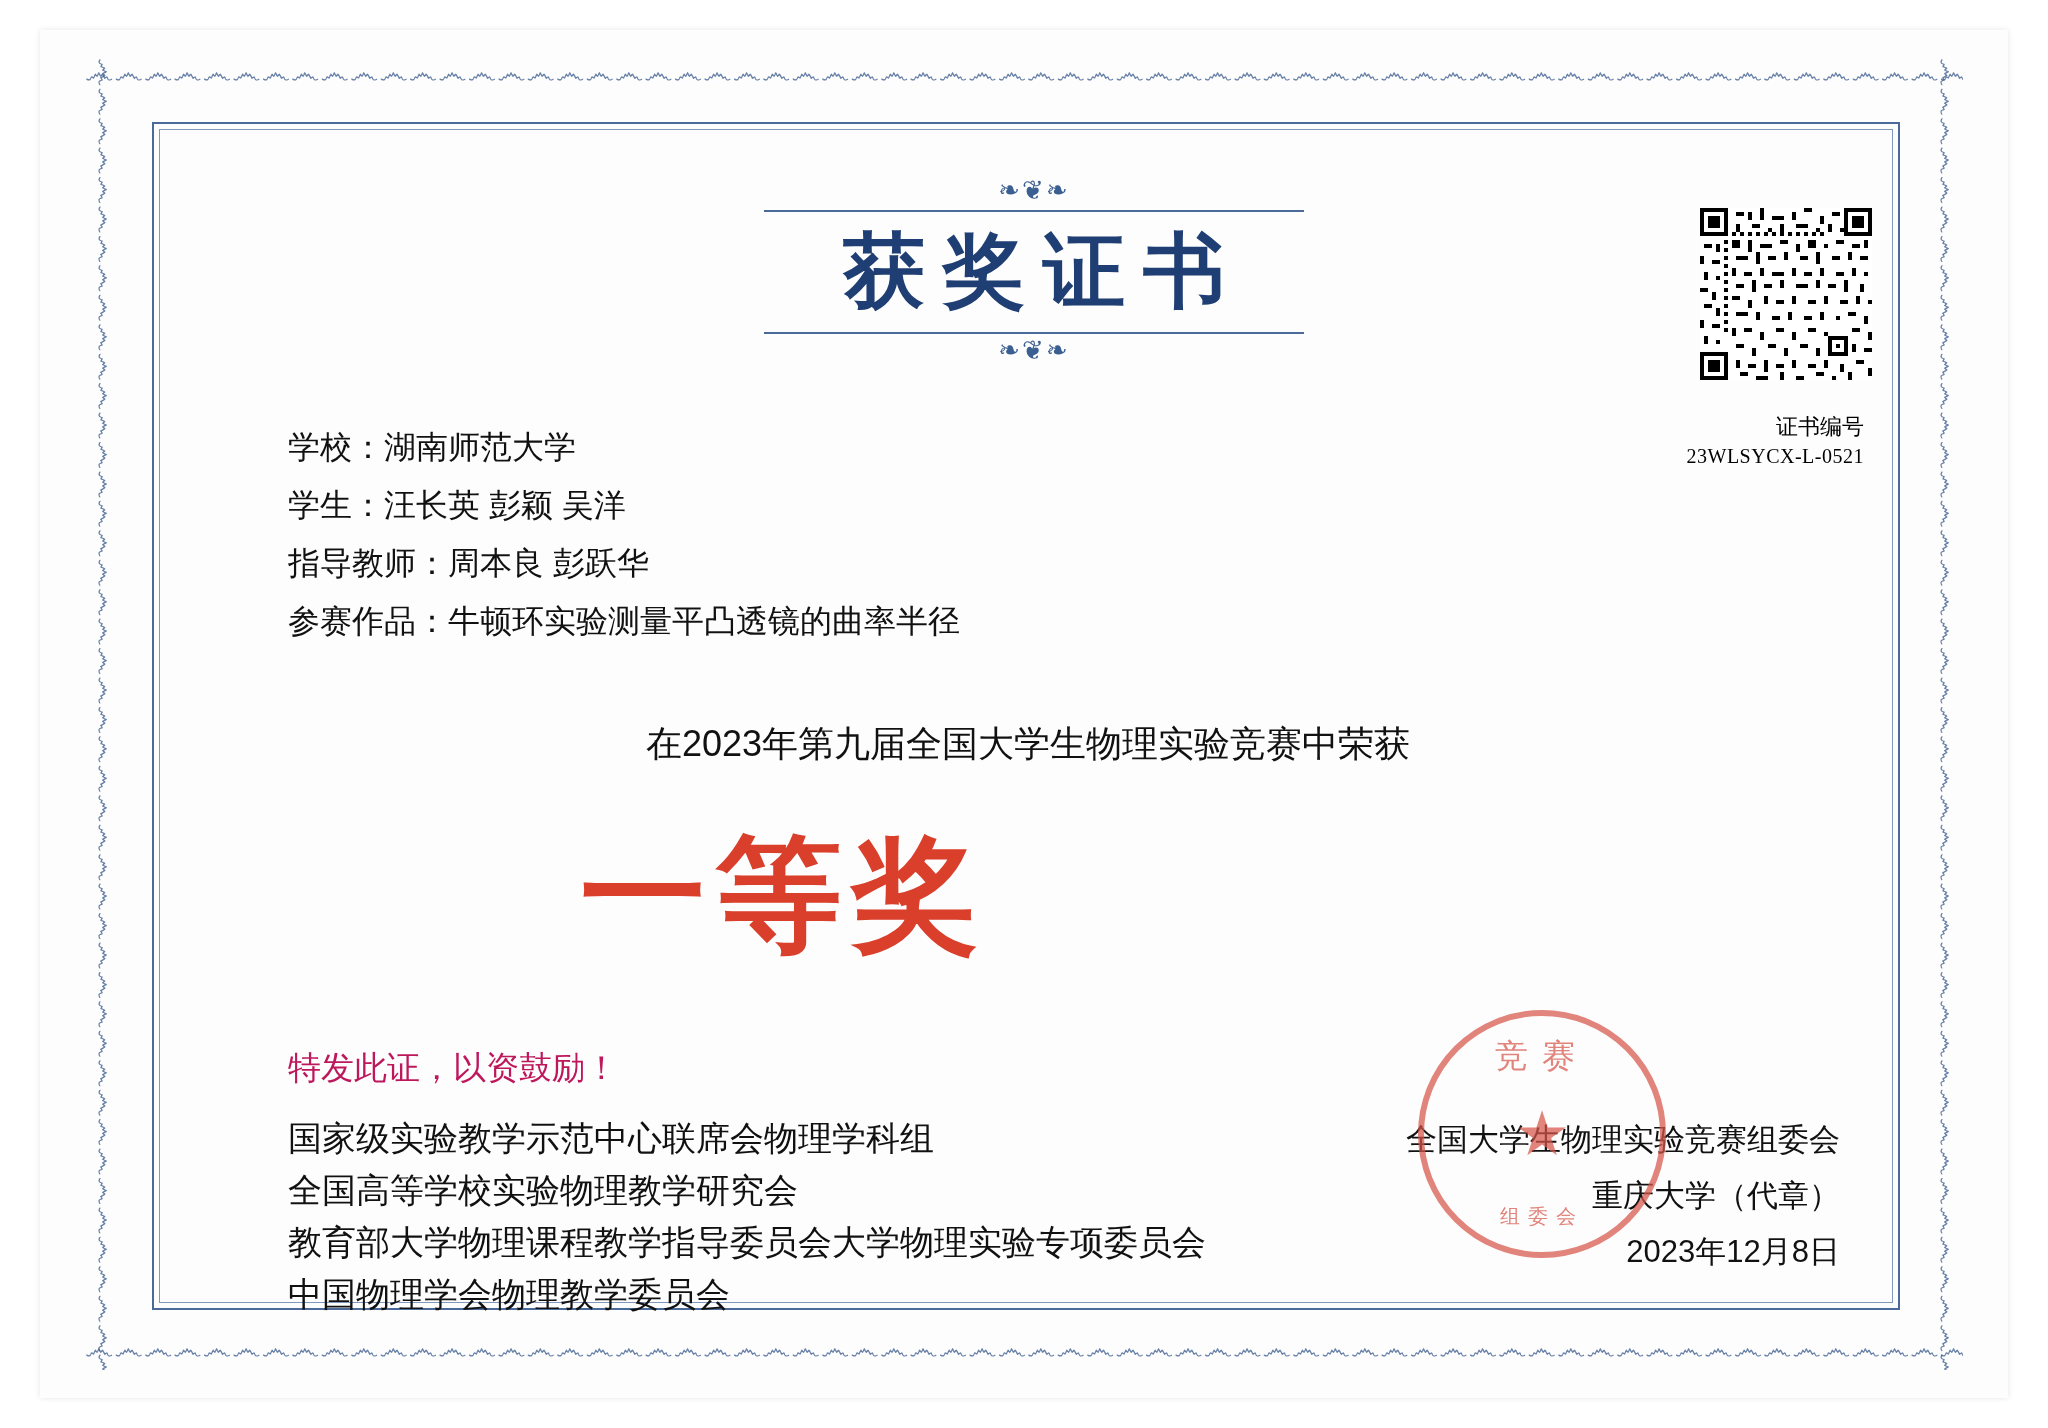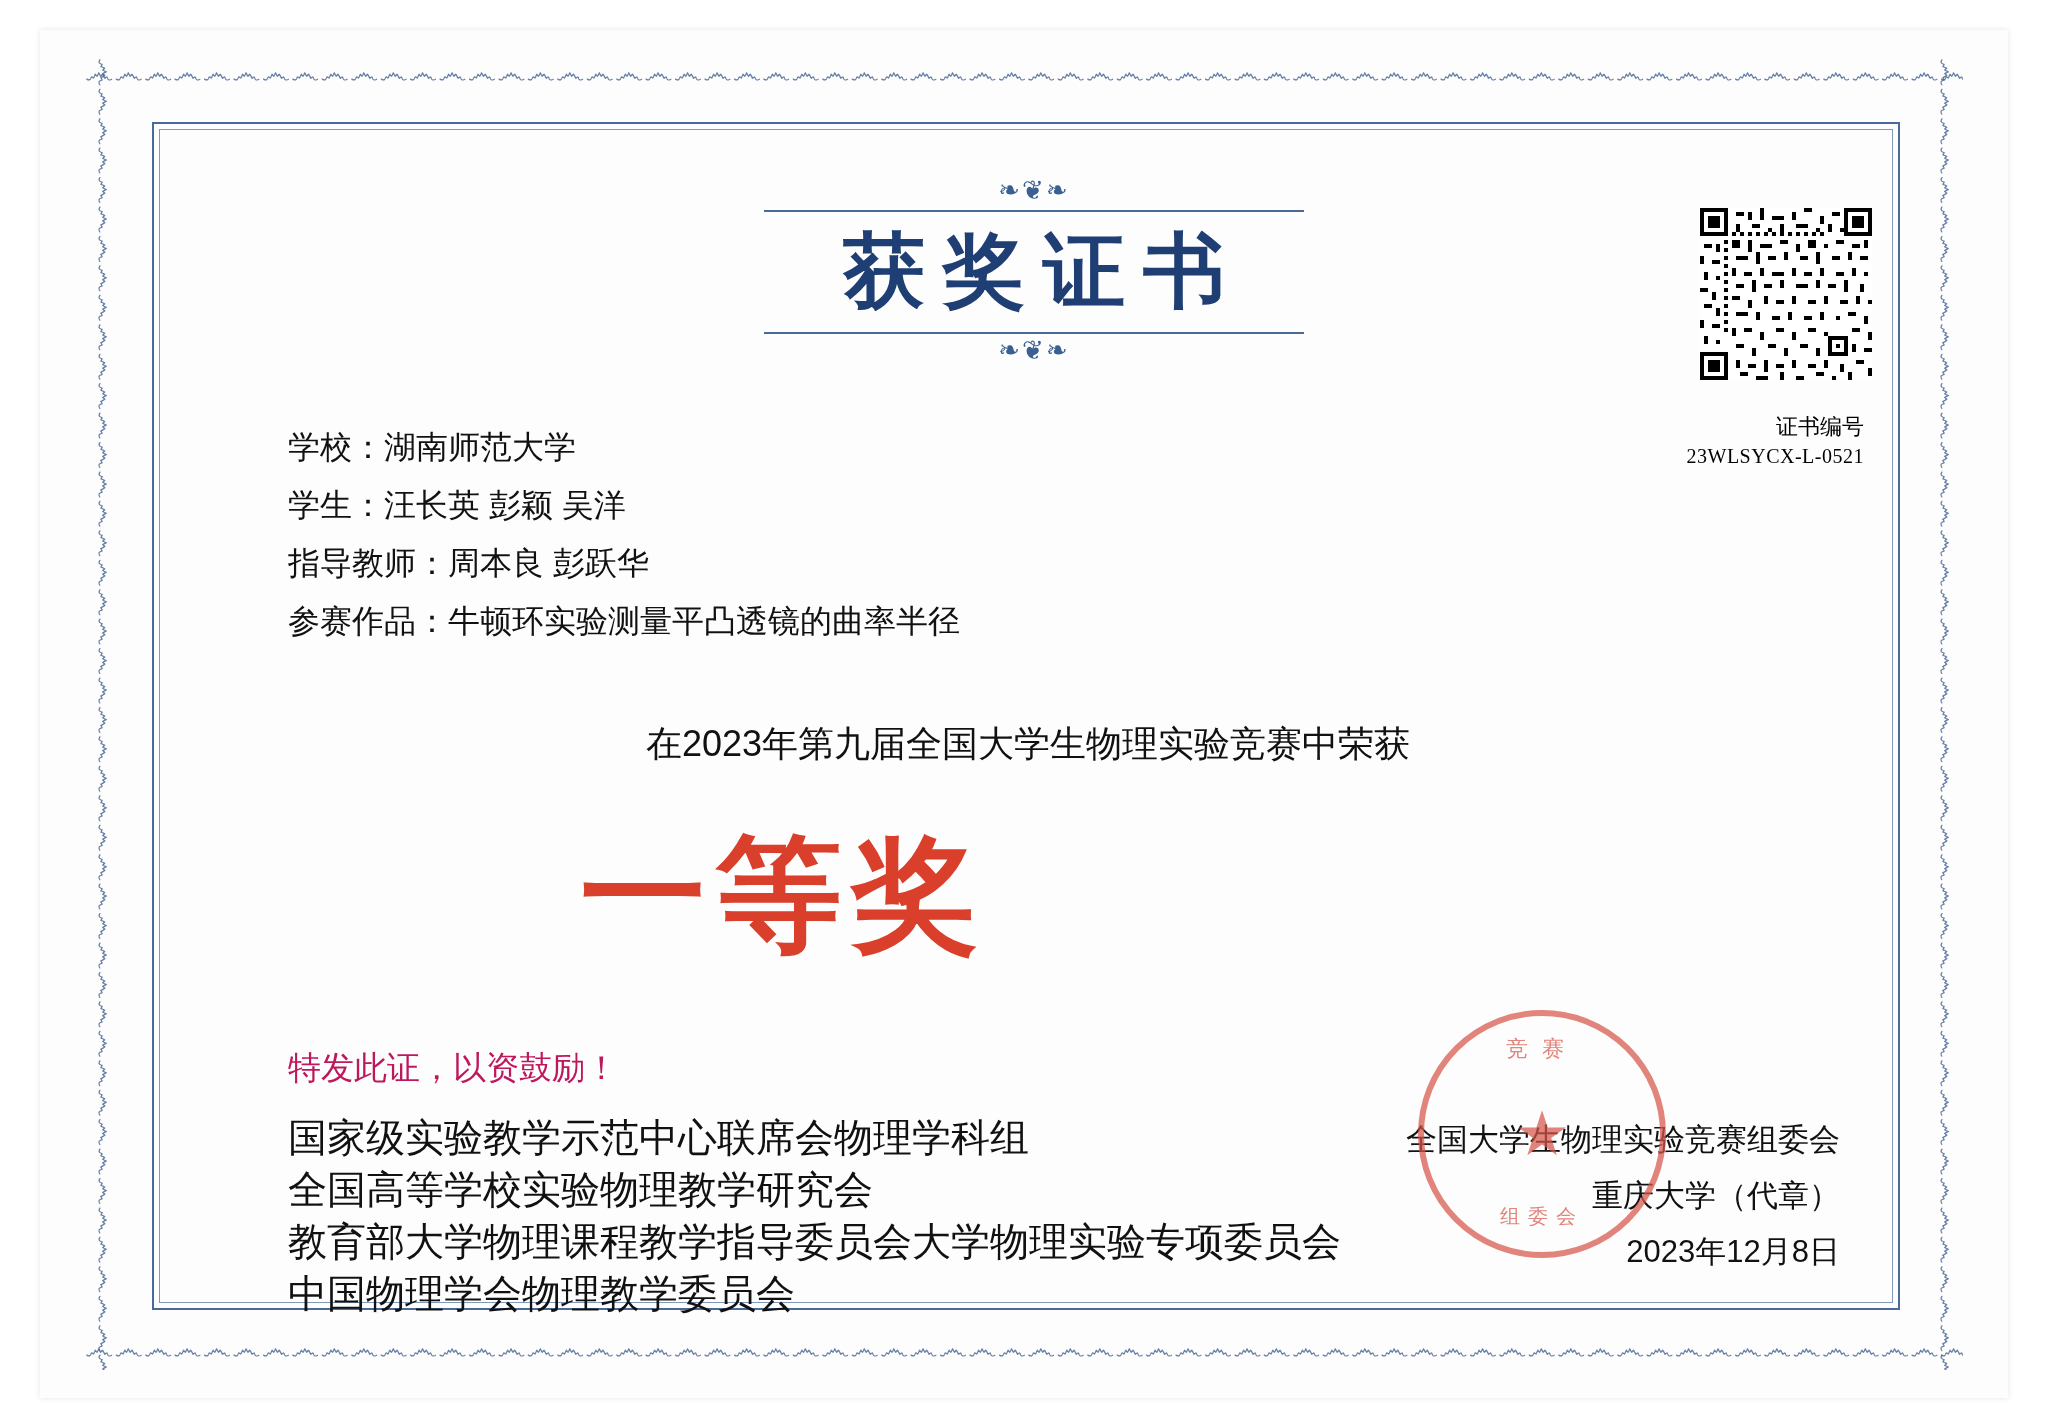--- a/index.html
+++ b/index.html
@@ -179,21 +179,21 @@
     left: 248px;
     top: 1016px;
     font-size: 33px;
     color: #be185d;
     font-family: Liberation Mono, monospace;
   }
   .org-left {
     position: absolute;
     left: 248px;
     top: 1082px;
-    font-size: 39px;
+    font-size: 34px;
     color: #111;
     line-height: 52px;
   }
   .org-right {
     position: absolute;
     left: 1180px;
     top: 1082px;
     width: 620px;
     text-align: right;
     font-size: 31px;
@@ -220,21 +220,21 @@
     color: #d7564a;
     font-size: 62px;
     line-height: 62px;
   }
   .seal .seal-text {
     position: absolute;
     left: 0; top: 18px;
     width: 236px;
     text-align: center;
     color: #d7564a;
-    font-size: 22px;
+    font-size: 33px;
     letter-spacing: 14px;
   }
   .seal .seal-text.bottom {
     top: auto; bottom: 22px;
     font-size: 20px;
     letter-spacing: 8px;
   }
 </style>
 </head>
 <body>

